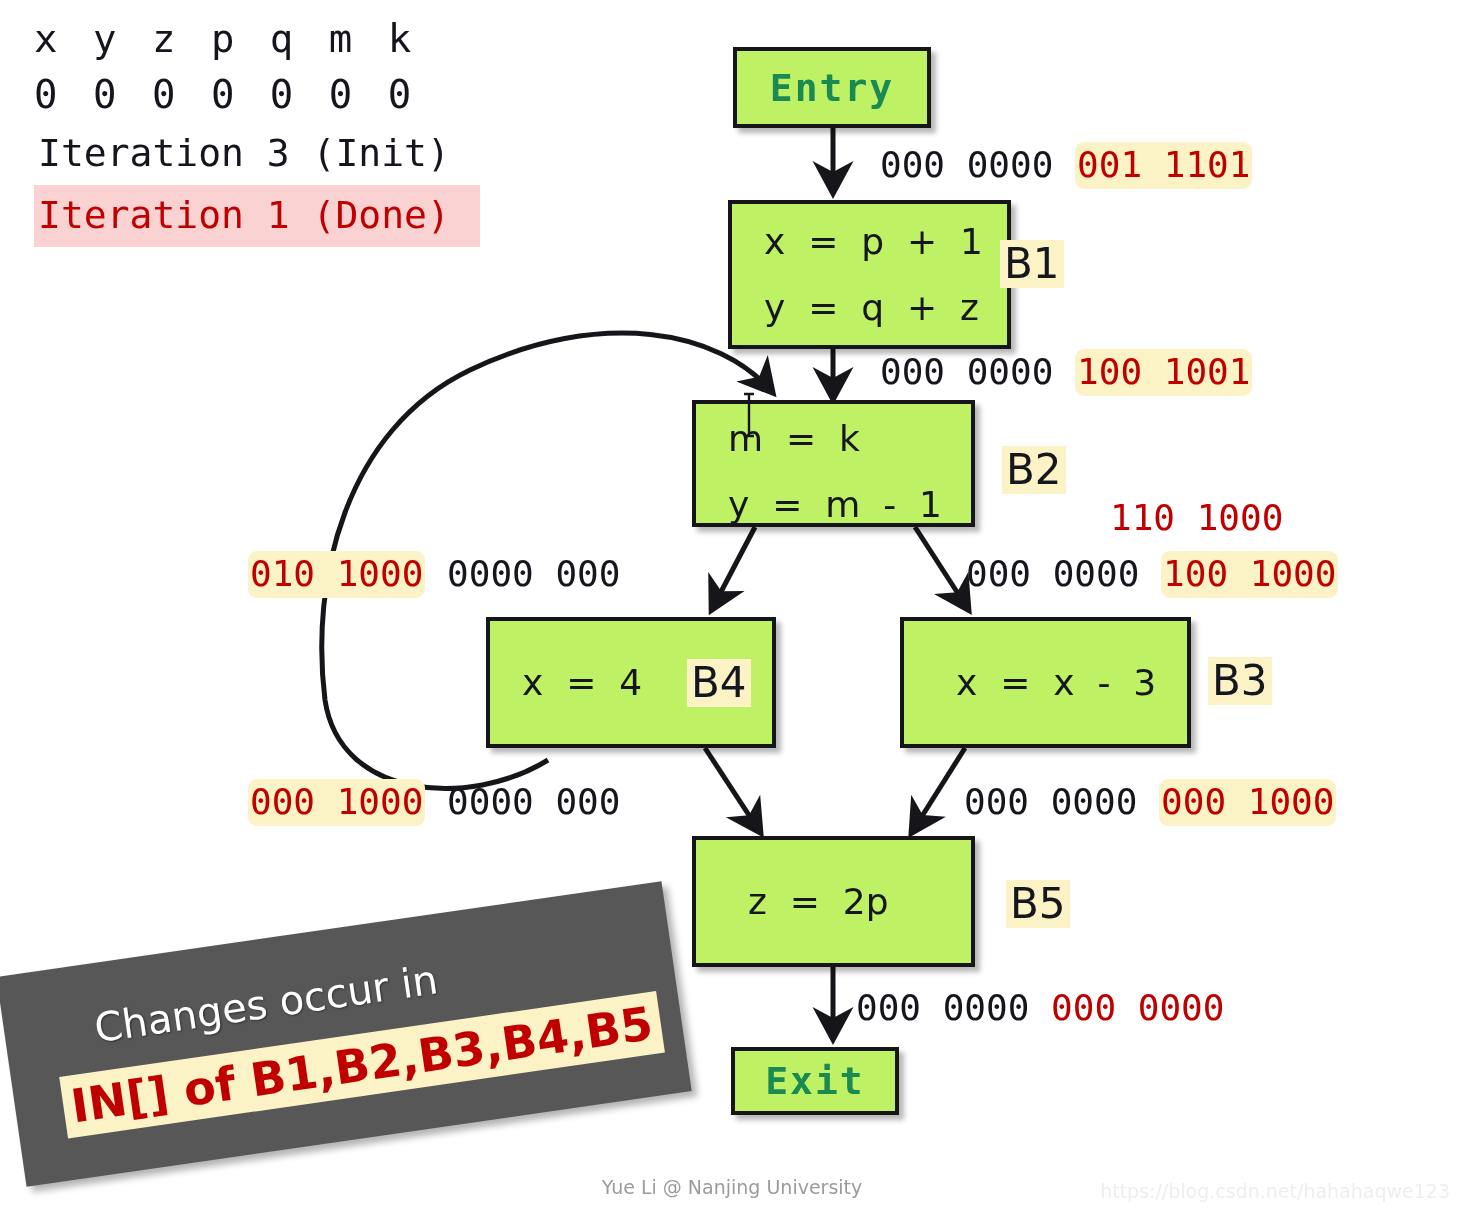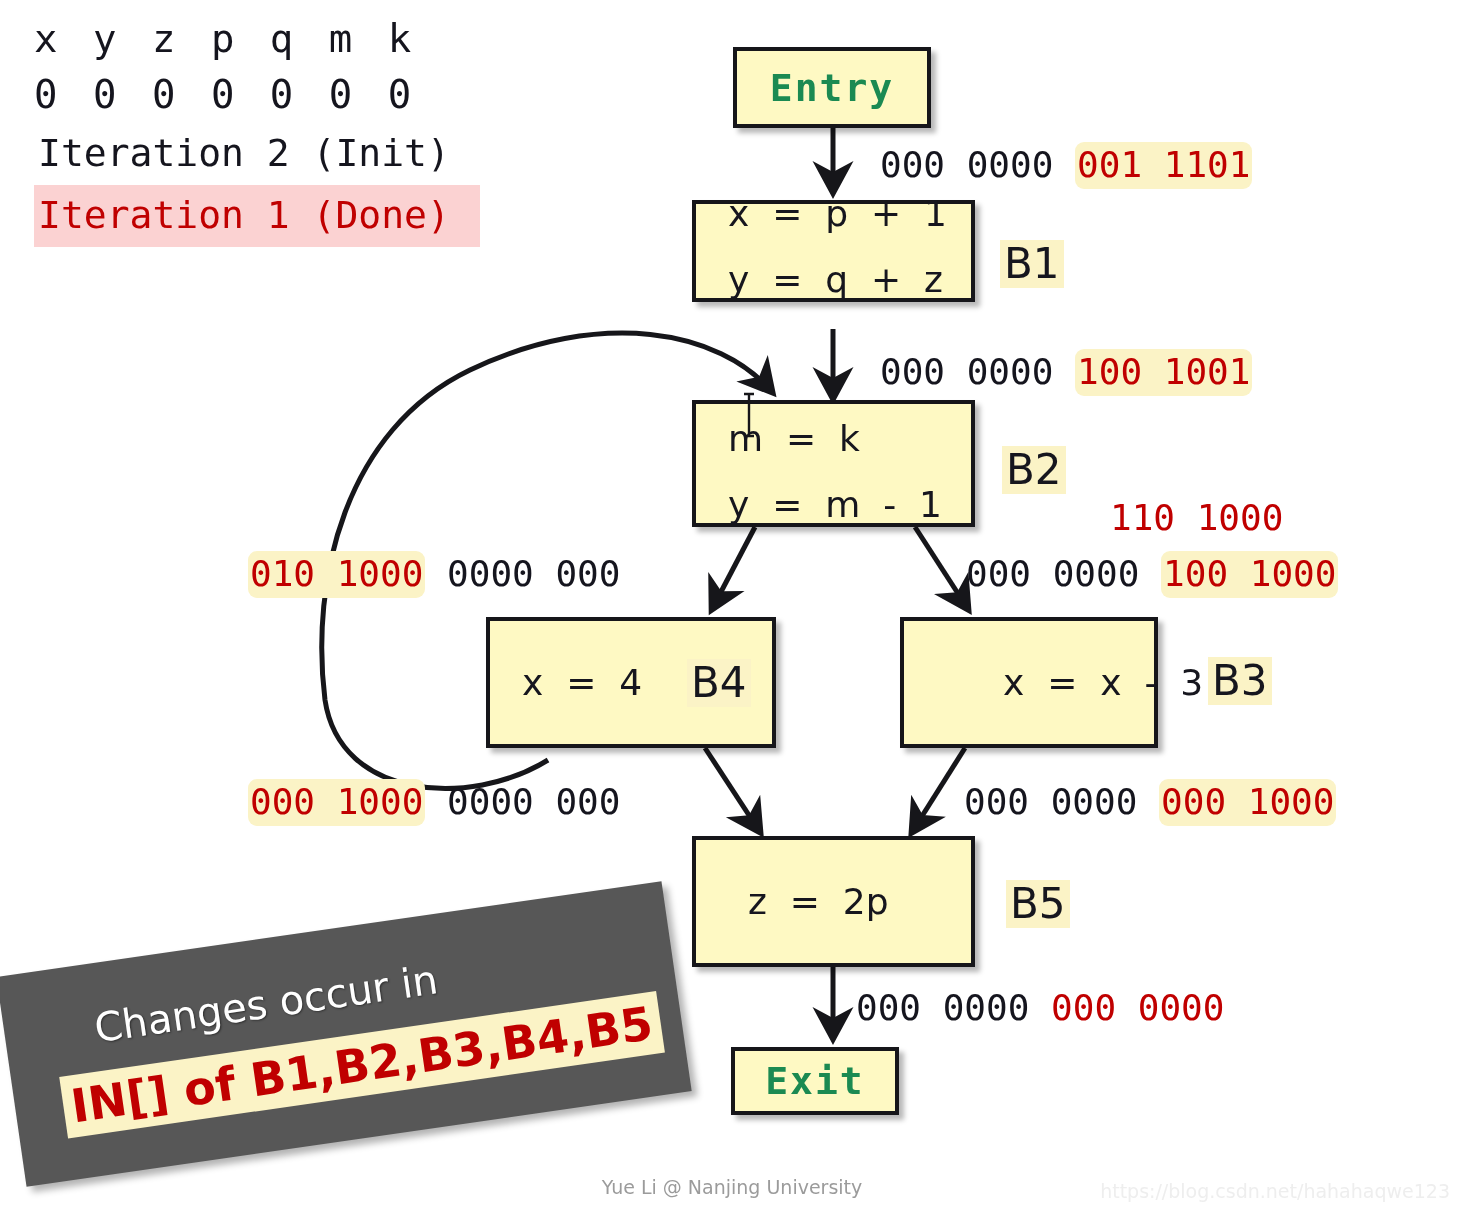--- a/index.html
+++ b/index.html
@@ -43,21 +43,21 @@
   .iter-done {
     color: #c00000;
     background: #fbd2d2;
     padding-right: 30px;
   }
 
   
   .node {
     position: absolute;
     box-sizing: border-box;
-    background: #fef9c3;
+    background: #bef264;
     border: 4px solid #16161a;
     box-shadow: 5px 5px 5px rgba(0,0,0,0.28);
     display: flex;
     flex-direction: column;
     justify-content: center;
   }
   .node.terminal {
     border-width: 4px;
     align-items: center;
     justify-content: center;
@@ -202,50 +202,50 @@
   <path d="M833,967 L833,1038" stroke="#16161a" stroke-width="5" fill="none" marker-end="url(#ah)"></path>
 
   <path d="M548,760 C470,808 340,800 325,700
            C310,580 345,430 470,370
            C600,308 720,330 772,392" stroke="#16161a" stroke-width="5" fill="none" marker-end="url(#ah)"></path>
 </svg>
 
 <div id="legend">
   <div class="var-row">x y z p q m k</div>
   <div class="var-row">0 0 0 0 0 0 0</div>
-  <div class="iter-line iter-init">Iteration 2 (Init)</div>
+  <div class="iter-line iter-init">Iteration 3 (Init)</div>
   <div class="iter-line iter-done">Iteration 1 (Done)</div>
 </div>
 
 <div class="node terminal" style="left:733px; top:47px; width:198px; height:81px;">
   <span class="term-label">Entry</span>
 </div>
 
-<div class="node" style="left:692px; top:200px; width:283px; height:102px;justify-content:flex-end;">
+<div class="node" style="left:728px; top:200px; width:283px; height:149px;">
   <div class="stmt">x  =  p  +  1</div>
   <div class="stmt">y  =  q  +  z</div>
 </div>
 <div class="btag" style="left:1000px; top:240px;">B1</div>
 
 <div class="node" style="left:692px; top:400px; width:283px; height:127px;justify-content:flex-end;">
   <div class="stmt">m  =  k</div>
   <div class="stmt">y  =  m  -  1</div>
 </div>
 <div class="btag" style="left:1002px; top:446px;">B2</div>
 
 <svg id="caret" viewBox="0 0 14 46" xmlns="http://www.w3.org/2000/svg">
   <path d="M2,2 H12 M7,2 V44 M2,44 H12" stroke="#16161a" stroke-width="2.4" fill="none"></path>
 </svg>
 
 <div class="node" style="left:486px; top:617px; width:290px; height:131px;">
   <div class="stmt">x  =  4</div>
 </div>
 <div class="btag" style="left:679px; top:659px;margin-left:8px;">B4</div>
 
-<div class="node" style="left:900px; top:617px; width:258px; height:131px;padding-left:47px;">
+<div class="node" style="left:900px; top:617px; width:291px; height:131px;">
   <div class="stmt single">x  =  x  -  3</div>
 </div>
 <div class="btag" style="left:1208px; top:657px;">B3</div>
 
 <div class="node" style="left:692px; top:836px; width:283px; height:131px;">
   <div class="stmt single">z  =  2p</div>
 </div>
 <div class="btag" style="left:1006px; top:880px;">B5</div>
 
 <div class="node terminal" style="left:731px; top:1047px; width:168px; height:68px;">

